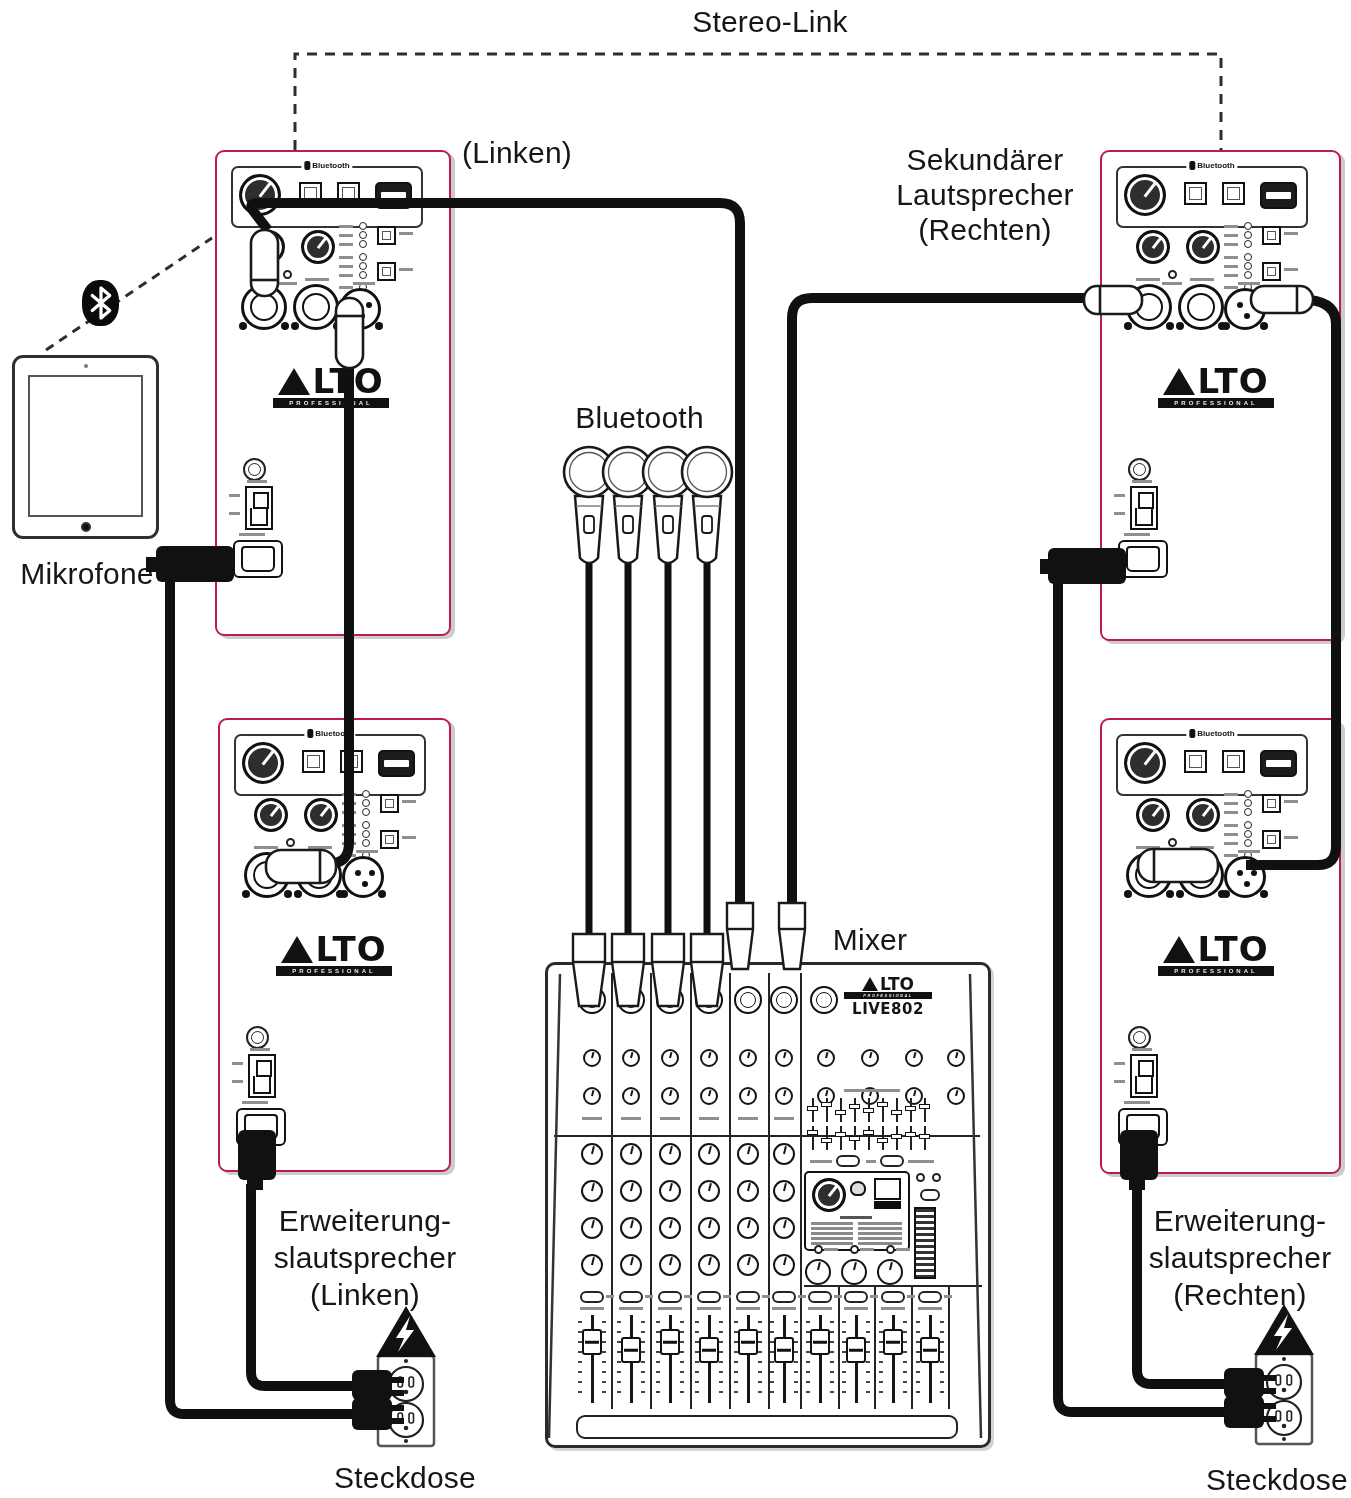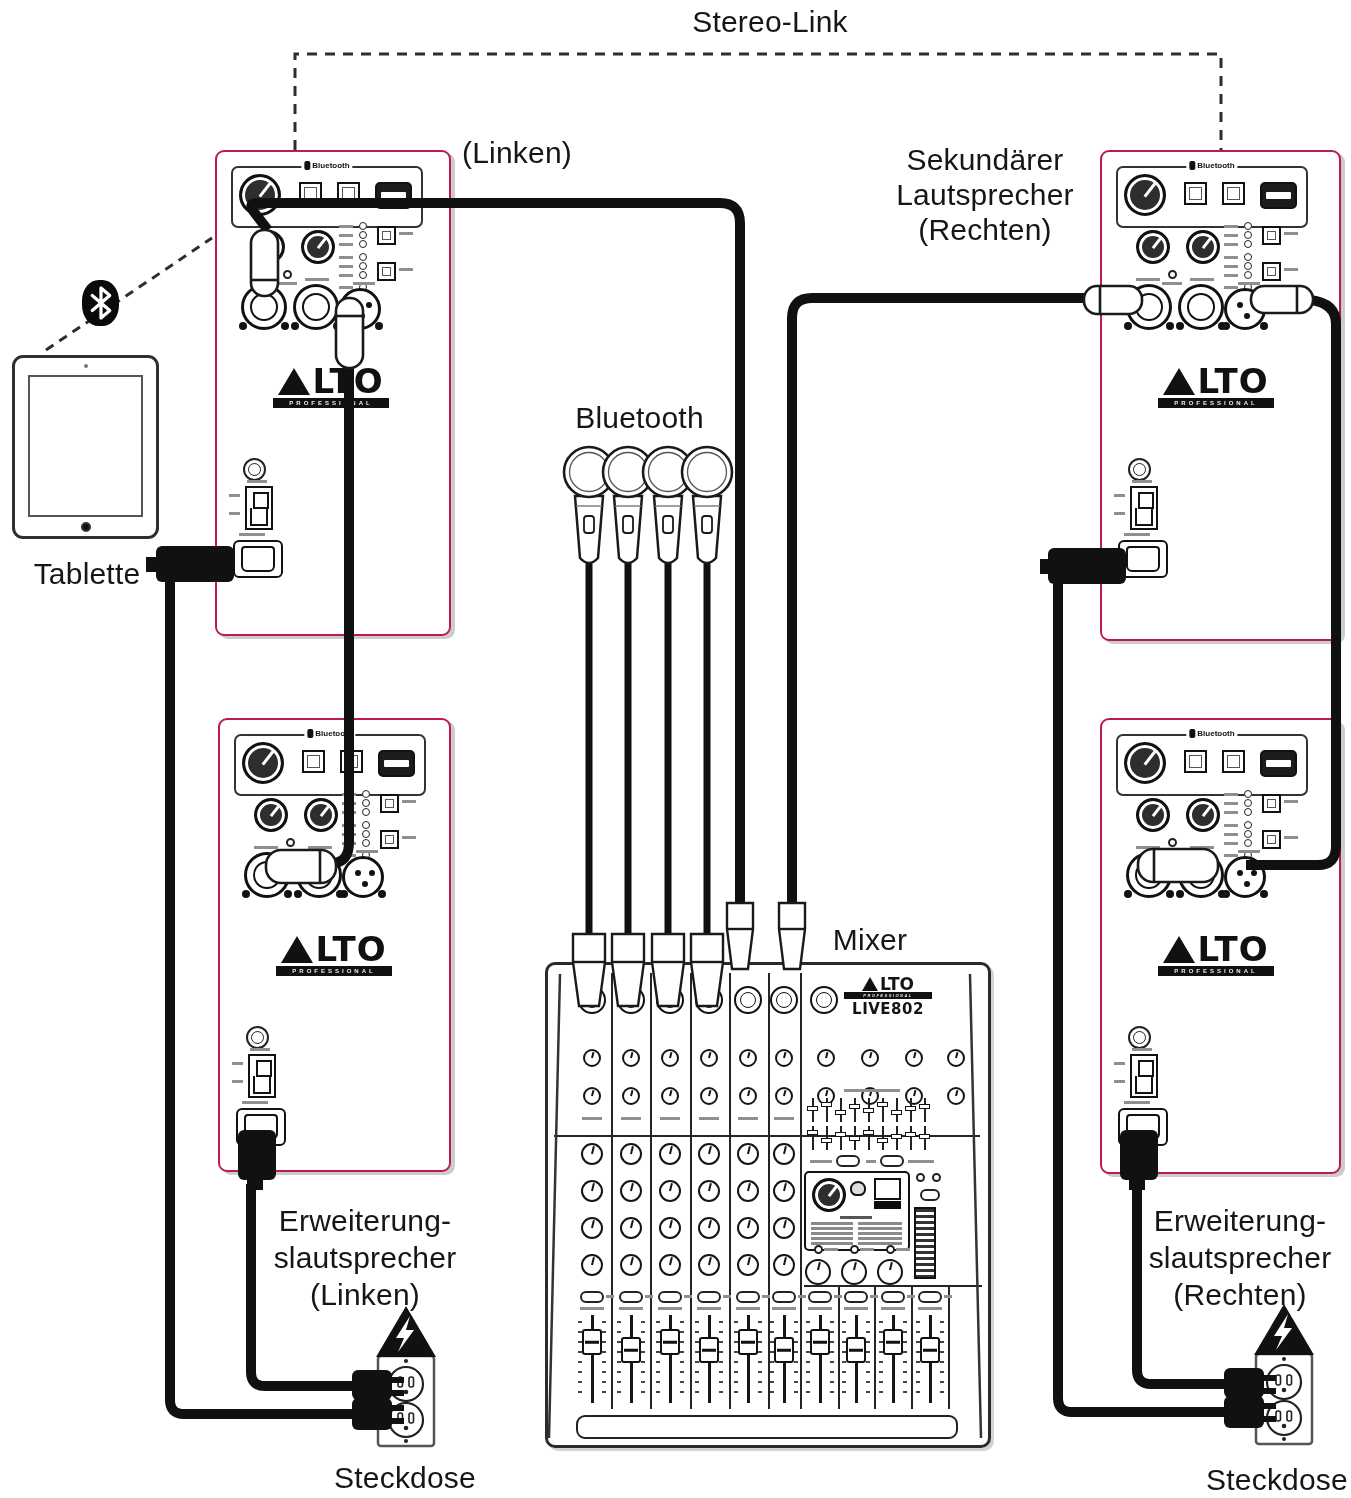--- a/index.html
+++ b/index.html
@@ -99,21 +99,21 @@
   </div>
 
   <div class="lbl" style="left:860px;top:142px;width:250px">
     <span>Sekundärer</span><br>
     <span>Lautsprecher</span><br>
     <span>(Rechten)</span>
   </div>
 
   <div class="lbl" style="left:557px;top:400px;width:165px"><span>Bluetooth</span></div>
   <div class="lbl" style="left:800px;top:922px;width:140px"><span>Mixer</span></div>
-  <div class="lbl" style="left:8px;top:556px;width:158px"><span>Tablette</span></div>
+  <div class="lbl" style="left:8px;top:556px;width:158px"><span>Mikrofone</span></div>
 
   <div class="lbl wide-lh" style="left:240px;top:1202px;width:250px">
     <span>Erweiterung-</span><br>
     <span>slautsprecher</span><br>
     <span>(Linken)</span>
   </div>
 
   <div class="lbl wide-lh" style="left:1115px;top:1202px;width:250px">
     <span>Erweiterung-</span><br>
     <span>slautsprecher</span><br>

